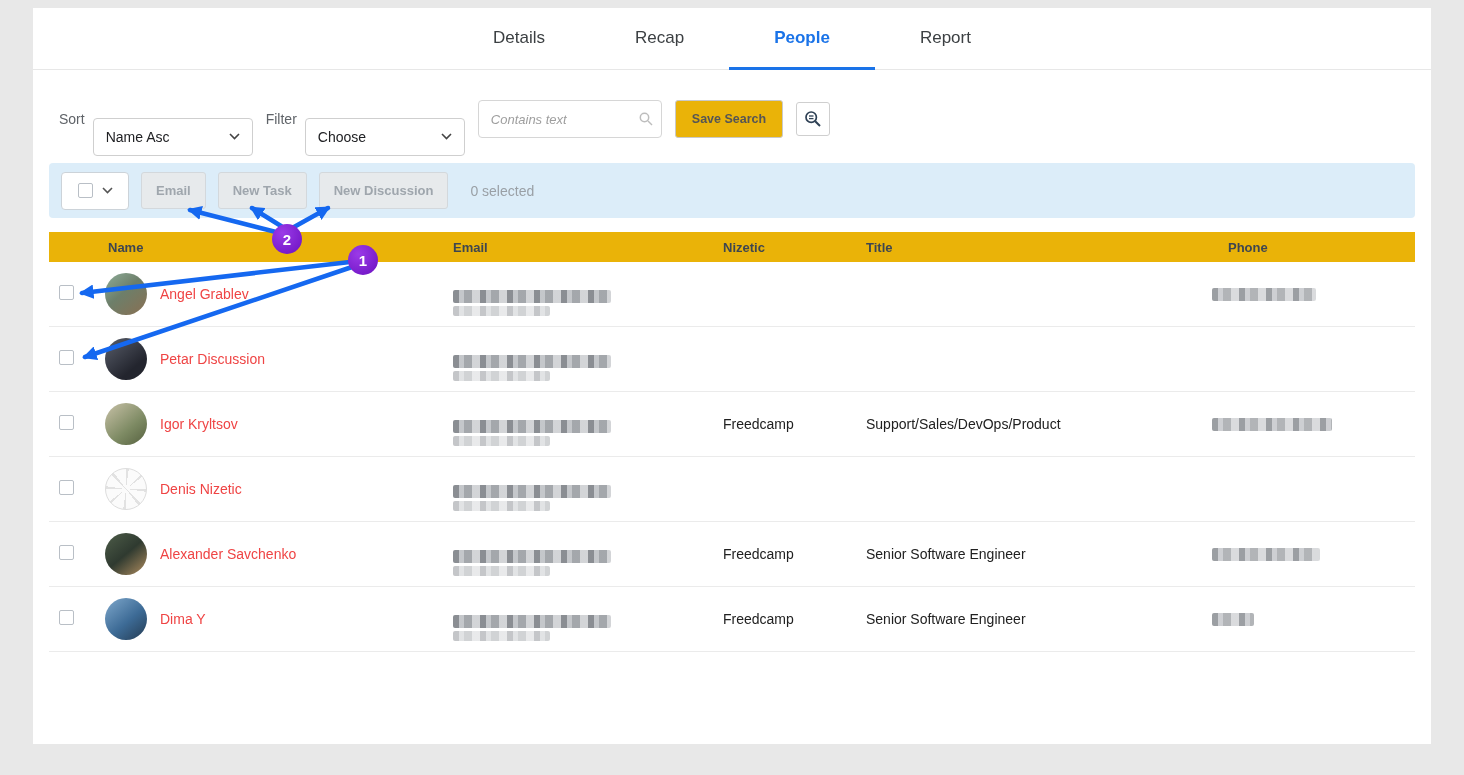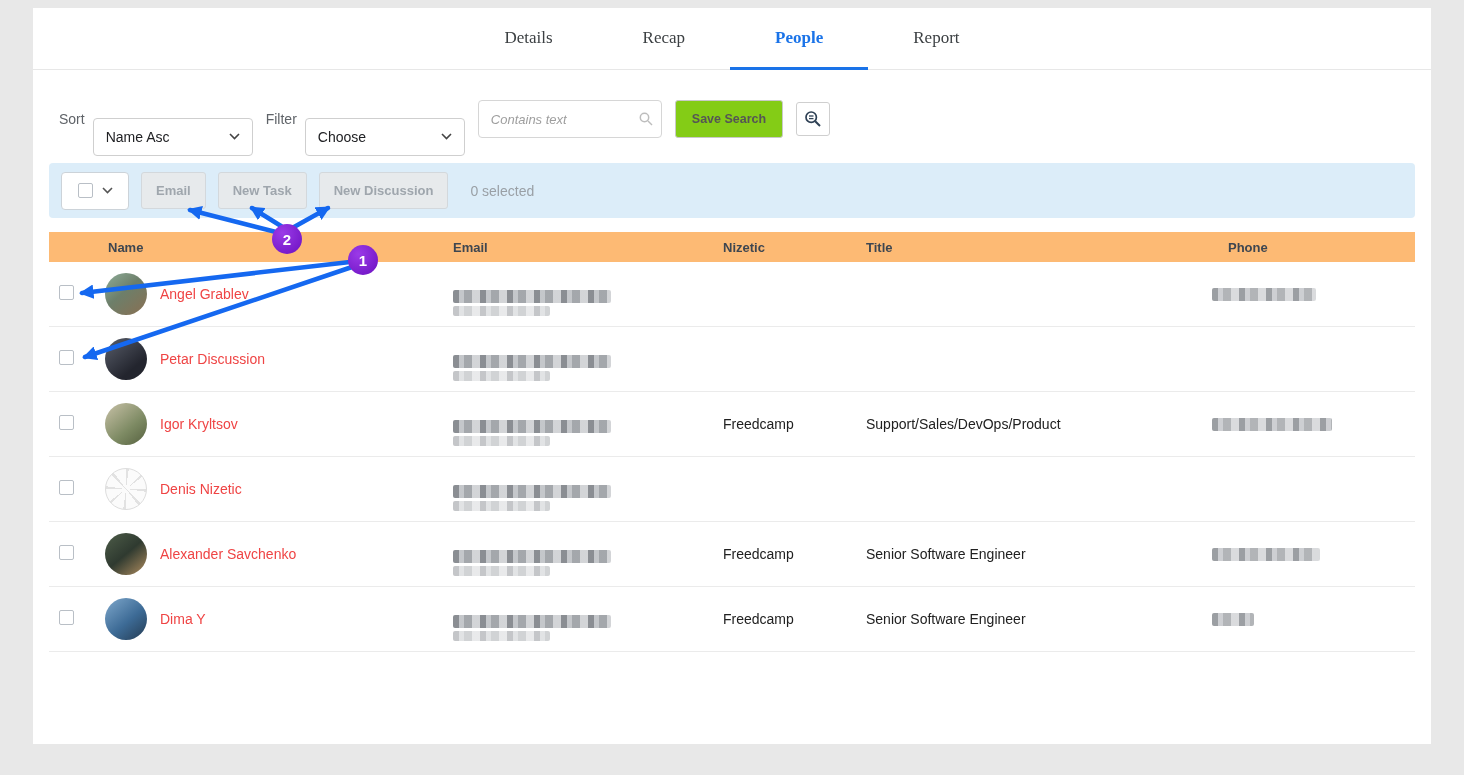--- a/index.html
+++ b/index.html
@@ -1,55 +1,55 @@
 <!DOCTYPE html>
 <html><head>
 <meta charset="utf-8">
 <style>
   * { margin:0; padding:0; box-sizing:border-box; }
   body { font-family:"Liberation Sans","DejaVu Sans",sans-serif; }
   .page { position:relative; width:1464px; height:775px; background:#e8e8e8; overflow:hidden; }
   .card { position:absolute; left:33px; top:8px; width:1398px; height:736px; background:#ffffff; }
 
   
-  .tabs { display:flex; justify-content:center; height:62px; border-bottom:1px solid #e7e7e7;font-family:Liberation Serif, serif; }
+  .tabs { display:flex; justify-content:center; height:62px; border-bottom:1px solid #e7e7e7; }
   .tab { padding:0 45px; line-height:60px; font-size:17px; color:#3c4043; cursor:pointer; position:relative; }
   .tab.active { color:#1a73e8; font-weight:bold; }
   .tab.active::after { content:""; position:absolute; left:0; right:0; bottom:-1px; height:3px; background:#1a73e8; }
 
   
   .filter-row { display:flex; align-items:center; padding:20px 0 0 26px; height:78px; }
   .flabel { font-size:14px; color:#5f6368; margin-right:8px; }
   .select { width:160px; height:38px; border:1px solid #cfcfcf; border-radius:4px; background:#fff;
             display:flex; align-items:center; justify-content:space-between; padding:0 12px; cursor:pointer;margin-top:35px; }
   .select .val { font-size:14px; color:#202124; }
   .gap12 { margin-left:13px; }
   .search-wrap { position:relative; margin-left:13px; }
   .search-input { width:184px; height:38px; border:1px solid #d6d6d6; border-radius:4px; padding:0 28px 0 12px;
                   font-size:13px; font-style:italic; color:#444; font-family:inherit; }
   .search-input::placeholder { color:#9e9e9e; font-style:italic; }
   .search-ic { position:absolute; right:9px; top:12px; }
-  .btn-save { margin-left:13px; height:38px; padding:0 16px; background:#84cc16; border:1px solid #c9c9c9;
+  .btn-save { margin-left:13px; height:38px; padding:0 16px; background:#eab308; border:1px solid #c9c9c9;
               border-radius:3px; font-size:12.5px; font-weight:bold; color:#555; cursor:pointer; font-family:inherit; }
   .btn-savedsearch { margin-left:13px; width:34px; height:34px; background:#fff; border:1px solid #cfcfcf;
                      border-radius:3px; cursor:pointer; display:flex; align-items:center; justify-content:center; }
 
   
   .toolbar { margin:15px 16px 0; height:55px; background:#dcedf9; border-radius:4px;
              display:flex; align-items:center; padding-left:12px; }
   .check-combo { width:68px; height:38px; background:#fff; border:1px solid #ccd3d9; border-radius:4px;
                  display:flex; align-items:center; justify-content:center; gap:9px; cursor:pointer; }
   .cb { display:inline-block; width:15px; height:15px; border:1px solid #b9bfc6; border-radius:2px; background:#fff; }
   .tbtn { margin-left:12px; height:37px; padding:0 14px; background:#e7eaec; border:1px solid #d3d8dc;
           border-radius:3px; font-size:13px; font-weight:bold; color:#9fa6ad; cursor:pointer; font-family:inherit; }
   .selcount { margin-left:22px; font-size:14px; color:#9aa0a6; }
 
   
   .grid { display:grid; grid-template-columns:46px 358px 270px 143px 362px 1fr; align-items:center; }
-  .thead { margin:14px 16px 0; height:30px; background:#fdba74; }
+  .thead { margin:14px 16px 0; height:30px; background:#eab308; }
   .thead .h { font-size:13px; font-weight:bold; color:#3e4650; }
   .h-name { padding-left:13px; }
   .rows { margin:0 16px; }
   .trow { height:65px; border-bottom:1px solid #ebebeb; }
   .c-check { padding-left:10px; }
   .c-name { display:flex; align-items:center; padding-left:10px; }
   .avatar { width:42px; height:42px; border-radius:50%; flex:0 0 42px; margin-right:13px; }
   .av0 { background:linear-gradient(140deg,#8fae9a 0%,#6d7f6a 45%,#8a6f52 100%); }
   .av1 { background:linear-gradient(140deg,#5a5f6b 0%,#23252e 70%); }
   .av2 { background:linear-gradient(140deg,#c9c2a8 0%,#7d8a63 60%,#55603f 100%); }

